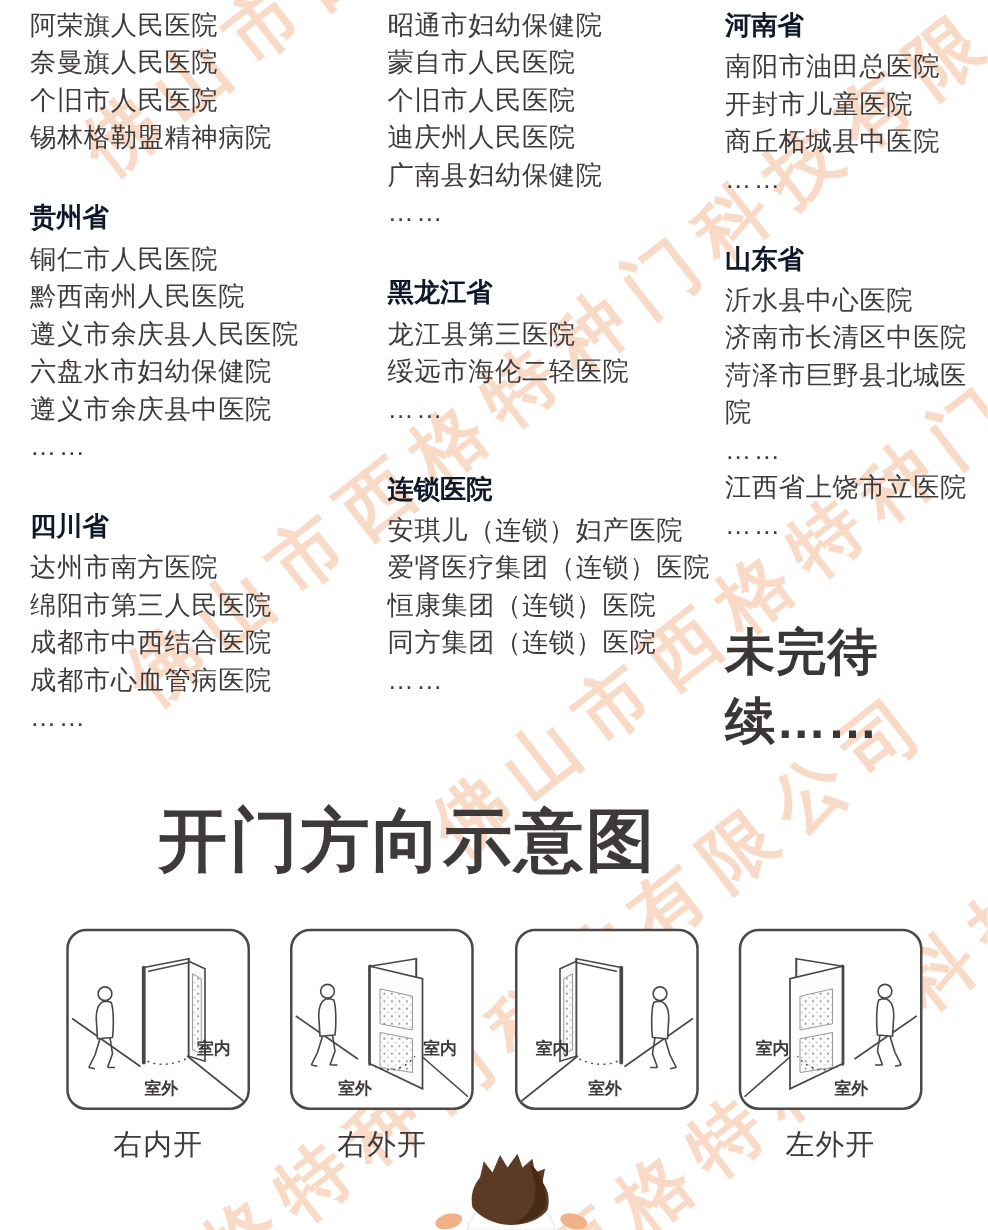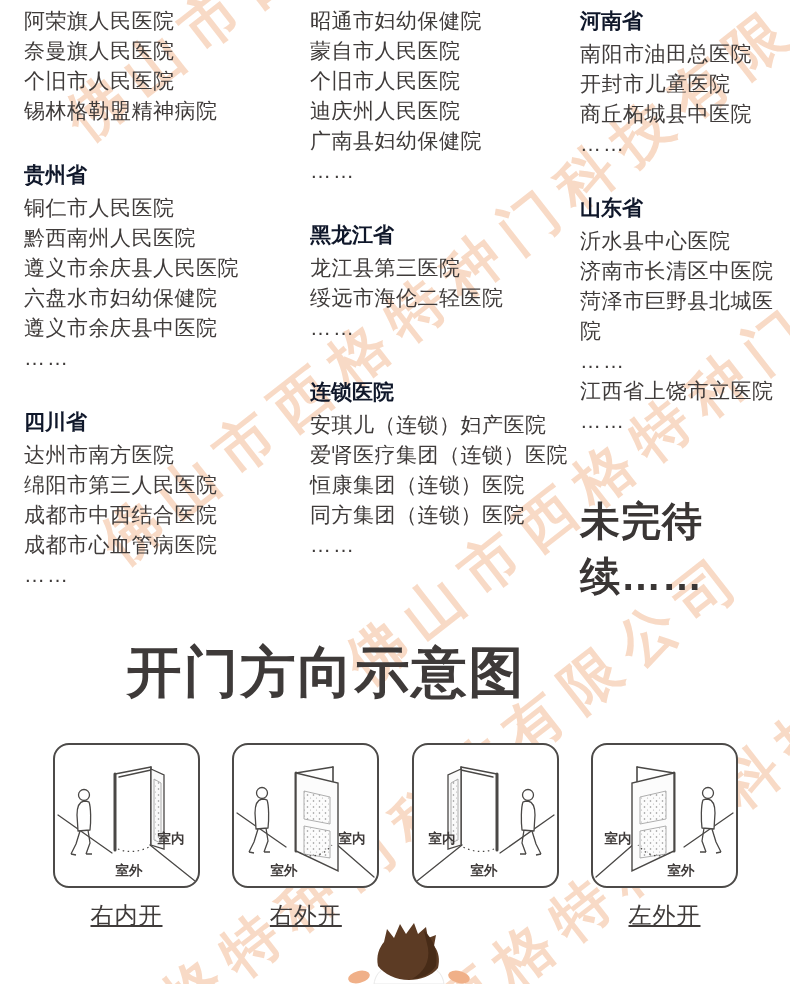--- a/index.html
+++ b/index.html
@@ -33,21 +33,21 @@
   }
   
   .door-title{
     position:absolute;top:636px;left:0;width:652px;text-align:center;
     font-size:55px;font-weight:900;color:#3e3a39;letter-spacing:2px;z-index:1;
   }
   .diagrams{
     position:absolute;top:743px;left:53px;width:685px;z-index:1;
     display:flex;justify-content:space-between;
   }
-  .diagram{width:147px;text-decoration:underline;}
+  .diagram{width:147px;}
   .diagram-box{
     width:143px;height:141px;border:2px solid #4c4a48;border-radius:16px;
     background:#fff;overflow:hidden;
   }
   .diagram-caption{
     text-align:center;margin-top:12px;font-size:23px;color:#3f3b3a;
     letter-spacing:1px;
   }
   svg text{font-family:"Liberation Sans",sans-serif;}
   

